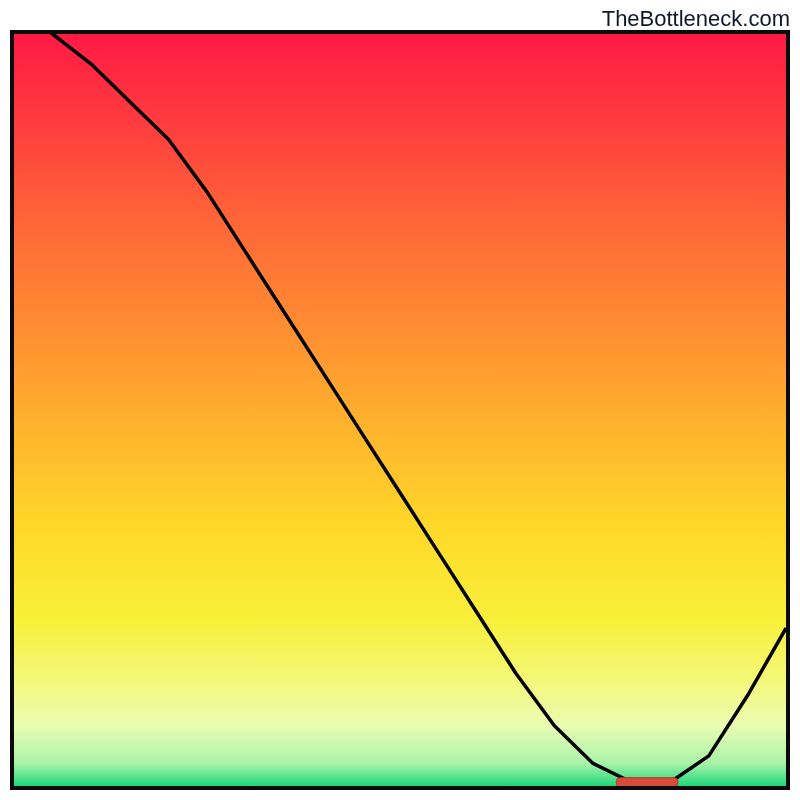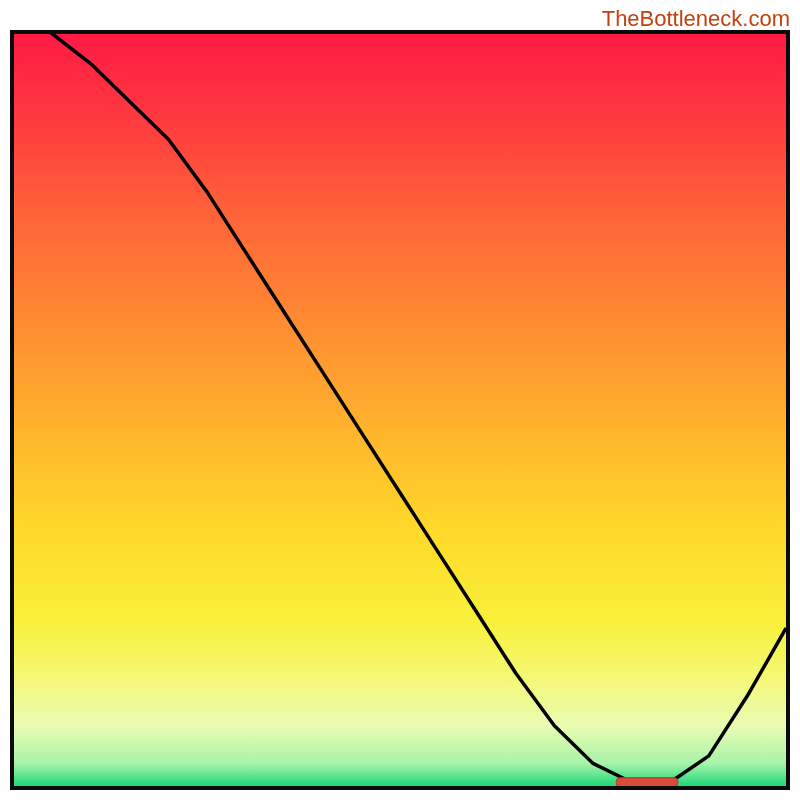--- a/index.html
+++ b/index.html
@@ -8,21 +8,21 @@
     width: 800px;
     height: 800px;
     background: #ffffff;
     font-family: Arial, Helvetica, sans-serif;
     position: relative;
   }
   .watermark {
     position: absolute;
     top: 6px;
     right: 10px;
-    color: #c2410c;
+    color: #0f172a;
     font-size: 22px;
     font-weight: 400;
     z-index: 10;
   }
   .frame {
     position: absolute;
     top: 30px;
     left: 10px;
     width: 780px;
     height: 760px;

